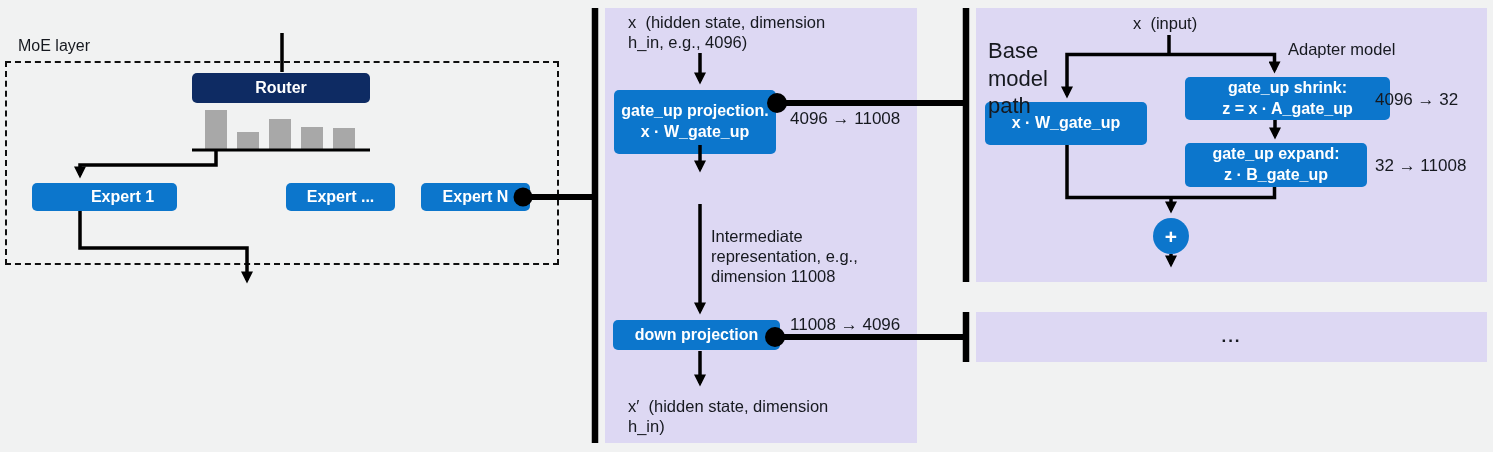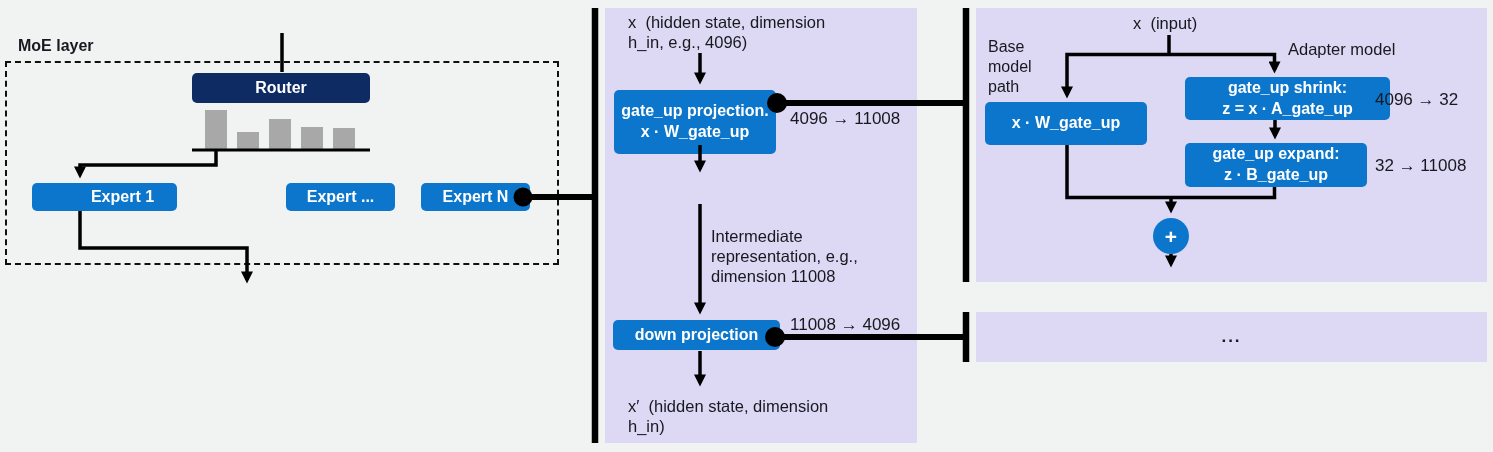--- a/index.html
+++ b/index.html
@@ -46,21 +46,21 @@
 <body>
 
 <div class="canvas">
 
   <div class="panel" style="left:605px;top:8px;width:312px;height:435px;"></div>
   <div class="panel" style="left:976px;top:8px;width:511px;height:274px;"></div>
   <div class="panel dots-panel" style="left:976px;top:312px;width:511px;height:50px;">
     <span>...</span>
   </div>
 
-  <div class="t" style="left:18px;top:36px;font-weight:bold;">MoE layer</div>
+  <div class="t" style="left:18px;top:36px;">MoE layer</div>
   <div class="dashed"></div>
 
   <div class="box router" style="left:192px;top:73px;width:178px;height:30px;">
     <span>Router</span>
   </div>
 
   <div id="router-bars">
       <div class="bar" style="left: 0px; height: 40px;"></div>
       <div class="bar" style="left: 32px; height: 18px;"></div>
       <div class="bar" style="left: 64px; height: 31px;"></div>
@@ -94,21 +94,21 @@
 
   <div class="box" style="left:613px;top:320px;width:167px;height:30px;">
     <span>down projection</span>
   </div>
   <div class="dim" style="left:790px;top:315px;">11008 → 4096</div>
 
   <div class="t" style="left:628px;top:396px;width:235px;font-size:16.5px;">x′  (hidden state, dimension
 h_in)</div>
 
   <div class="t" style="left:1133px;top:13px;font-size:16.5px;">x  (input)</div>
-  <div class="t" style="left:988px;top:37px;font-size:16px;line-height:1.25;">Base
+  <div class="t" style="left:988px;top:37px;font-size:22px;line-height:1.25;">Base
 model
 path</div>
   <div class="t" style="left:1288px;top:39px;font-size:16.5px;">Adapter model</div>
 
   <div class="box" style="left:985px;top:102px;width:162px;height:43px;">
     <span>x · W_gate_up</span>
   </div>
 
   <div class="box" style="left:1185px;top:77px;width:205px;height:43px;">
     <span>gate_up shrink:

